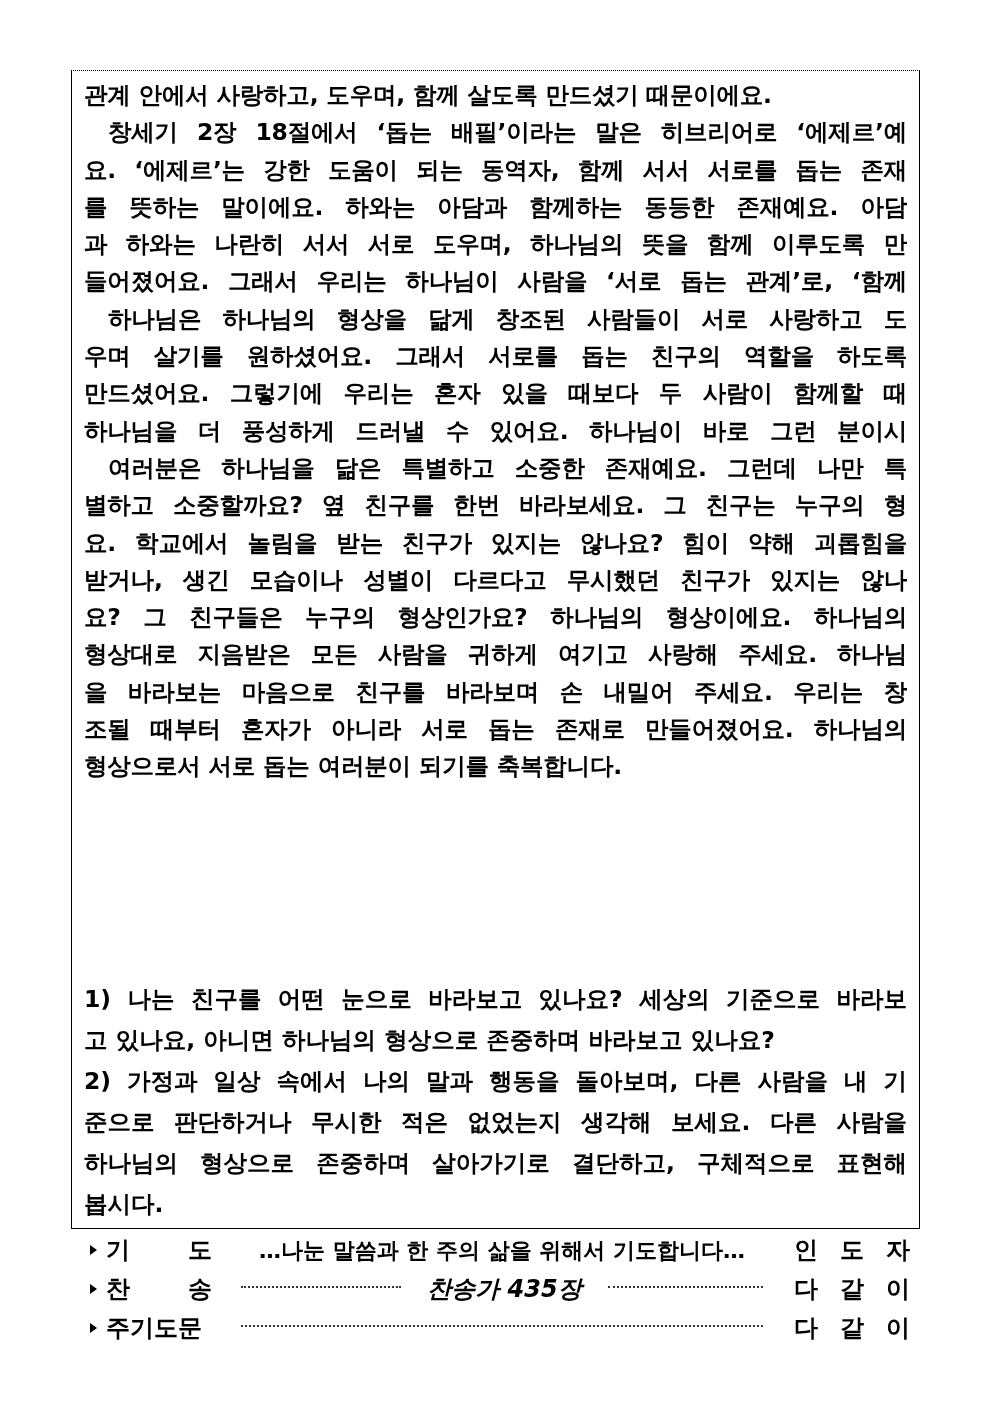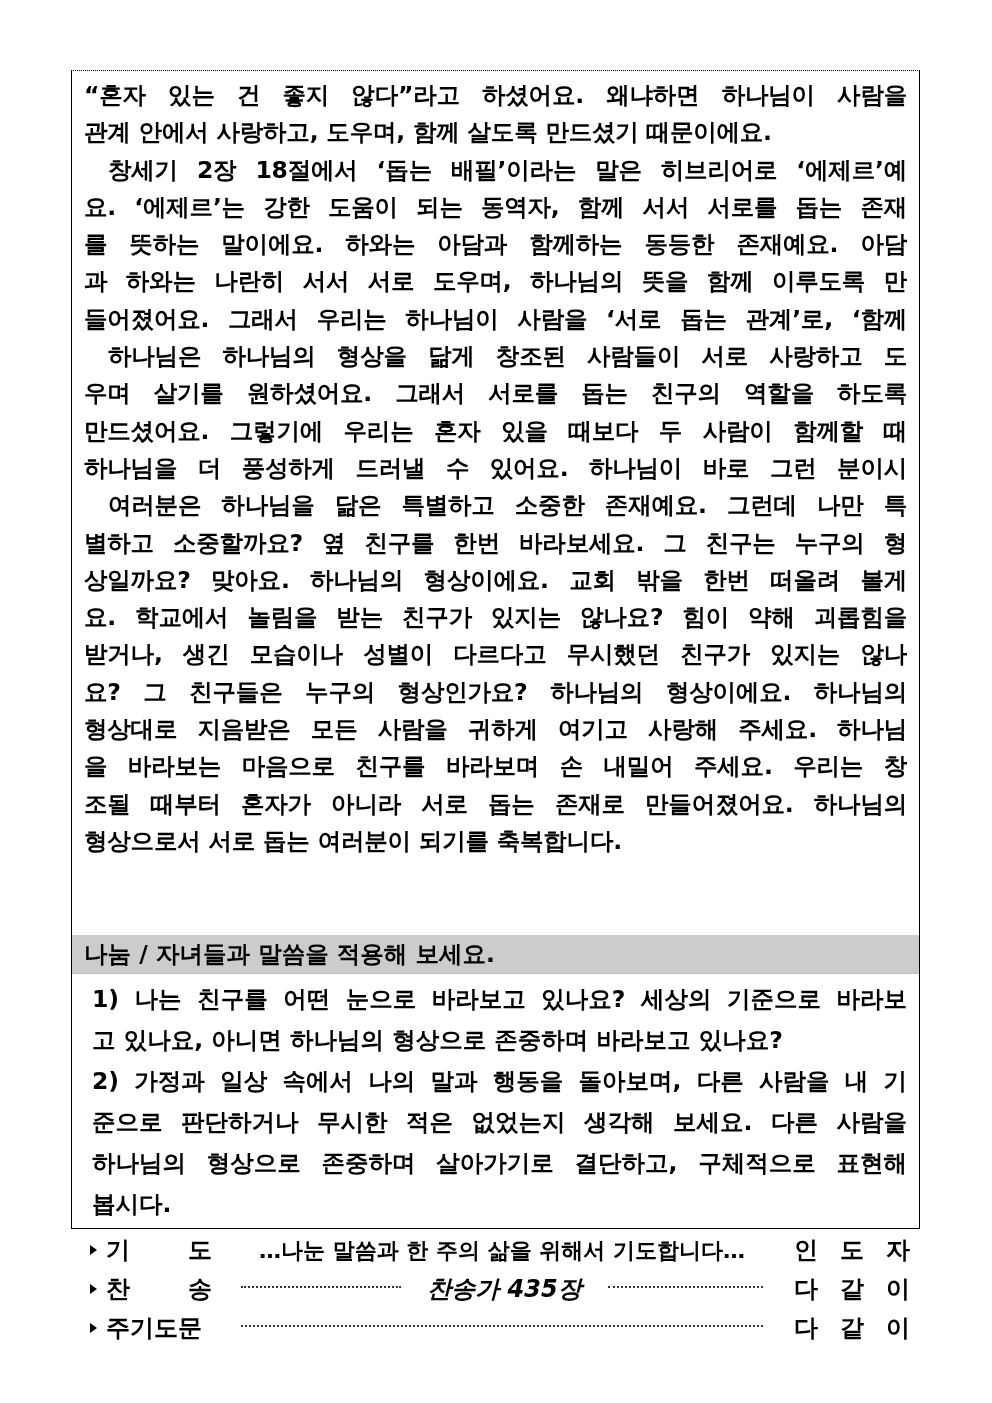--- a/index.html
+++ b/index.html
@@ -10,64 +10,59 @@
          border-top: 1px dotted #000; box-sizing: border-box; }
   .body-text { position: absolute; left: 12px; right: 12px; top: 6px;
          font-size: 23.5px; font-weight: bold; line-height: 37.3px; text-align: justify;
          text-align-last: justify; letter-spacing: -0.2px; }
   .line { display: block; white-space: nowrap; text-align: justify; text-align-last: justify; height: 37.3px; overflow: hidden; }
   .line.last { text-align-last: left; }
   .line.indent { padding-left: 24px; }
   .band { position: absolute; left: 0; right: 0; top: 864px; height: 38px; background: #cccccc;
           border-bottom: 1px solid #bfbfbf; }
   .band span { position: absolute; left: 12px; top: 3px; font-size: 23.5px; font-weight: bold; }
-  .qa { position: absolute; left: 20px; right: 12px; top: 908px;
+  .qa { position: absolute; left: 12px; right: 12px; top: 908px;
         font-size: 23.5px; font-weight: bold; line-height: 41px; }
   .qa .line { height: 41px; }
   .order { position: absolute; left: 90px; width: 820px; top: 1231px; font-size: 24px; font-weight: bold; }
   .order-row { position: relative; height: 39px; line-height: 39px; }
   .tri { position: absolute; left: 0; top: 14px; width: 0; height: 0;
          border-top: 5px solid transparent; border-bottom: 5px solid transparent; border-left: 7px solid #000; }
   .o-label { position: absolute; left: 16px; top: 0; width: 110px; }
   .o-label.spread { display: flex; justify-content: space-between; width: 106px; }
   .o-mid { position: absolute; left: 148px; width: 528px; top: 0; text-align: center; white-space: nowrap; overflow: hidden; }
   .o-mid.light { font-weight: bold; font-size: 22px; }
   .dots { display: inline-block; vertical-align: middle; height: 2px; border-bottom: 2px dotted #333; position: relative; top: -4px; }
   .o-right { position: absolute; right: 0; top: 0; width: 116px; display: flex; justify-content: space-between; }
 </style>
 </head>
 <body>
 
 <div class="box">
   <div class="body-text" id="body-text">
-      <span class="line">“혼자 있는 건 좋지 않다”라고 하셨어요. 왜냐하면 하나님이 사람을</span>
       <span class="line last">관계 안에서 사랑하고, 도우며, 함께 살도록 만드셨기 때문이에요.</span>
       <span class="line indent">창세기 2장 18절에서 ‘돕는 배필’이라는 말은 히브리어로 ‘에제르’예</span>
       <span class="line">요. ‘에제르’는 강한 도움이 되는 동역자, 함께 서서 서로를 돕는 존재</span>
       <span class="line">를 뜻하는 말이에요. 하와는 아담과 함께하는 동등한 존재예요. 아담</span>
       <span class="line">과 하와는 나란히 서서 서로 도우며, 하나님의 뜻을 함께 이루도록 만</span>
       <span class="line">들어졌어요. 그래서 우리는 하나님이 사람을 ‘서로 돕는 관계’로, ‘함께</span>
       <span class="line indent">하나님은 하나님의 형상을 닮게 창조된 사람들이 서로 사랑하고 도</span>
       <span class="line">우며 살기를 원하셨어요. 그래서 서로를 돕는 친구의 역할을 하도록</span>
       <span class="line">만드셨어요. 그렇기에 우리는 혼자 있을 때보다 두 사람이 함께할 때</span>
       <span class="line">하나님을 더 풍성하게 드러낼 수 있어요. 하나님이 바로 그런 분이시</span>
       <span class="line indent">여러분은 하나님을 닮은 특별하고 소중한 존재예요. 그런데 나만 특</span>
       <span class="line">별하고 소중할까요? 옆 친구를 한번 바라보세요. 그 친구는 누구의 형</span>
-      <span class="line">상일까요? 맞아요. 하나님의 형상이에요. 교회 밖을 한번 떠올려 볼게</span>
       <span class="line">요. 학교에서 놀림을 받는 친구가 있지는 않나요? 힘이 약해 괴롭힘을</span>
       <span class="line">받거나, 생긴 모습이나 성별이 다르다고 무시했던 친구가 있지는 않나</span>
       <span class="line">요? 그 친구들은 누구의 형상인가요? 하나님의 형상이에요. 하나님의</span>
       <span class="line">형상대로 지음받은 모든 사람을 귀하게 여기고 사랑해 주세요. 하나님</span>
       <span class="line">을 바라보는 마음으로 친구를 바라보며 손 내밀어 주세요. 우리는 창</span>
       <span class="line">조될 때부터 혼자가 아니라 서로 돕는 존재로 만들어졌어요. 하나님의</span>
       <span class="line last">형상으로서 서로 돕는 여러분이 되기를 축복합니다.</span>
     </div>
-  <div class="band">
-    <span>나눔 / 자녀들과 말씀을 적용해 보세요.</span>
-  </div>
   <div class="qa" id="qa">
       <span class="line">1) 나는 친구를 어떤 눈으로 바라보고 있나요? 세상의 기준으로 바라보</span>
       <span class="line last">고 있나요, 아니면 하나님의 형상으로 존중하며 바라보고 있나요?</span>
       <span class="line">2) 가정과 일상 속에서 나의 말과 행동을 돌아보며, 다른 사람을 내 기</span>
       <span class="line">준으로 판단하거나 무시한 적은 없었는지 생각해 보세요. 다른 사람을</span>
       <span class="line">하나님의 형상으로 존중하며 살아가기로 결단하고, 구체적으로 표현해</span>
       <span class="line last">봅시다.</span>
     </div>
 </div>
 

